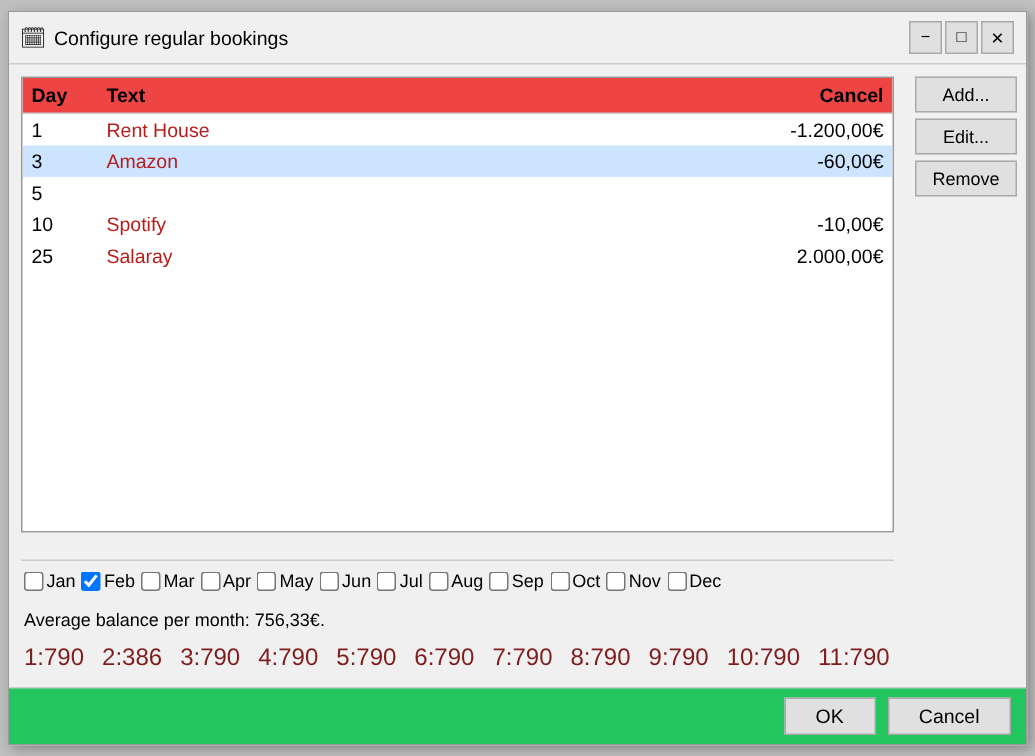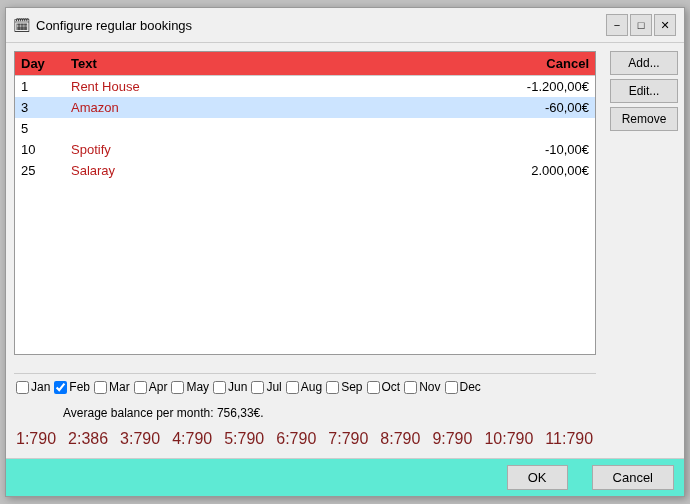--- a/index.html
+++ b/index.html
@@ -152,41 +152,40 @@
     }
     .month-item input[type="checkbox"] {
       width: 13px;
       height: 13px;
       cursor: pointer;
     }
 
     .average-row {
       font-size: 12px;
       padding: 2px 2px;
-      margin-left: 47px;
     }
 
     .balance-row {
       font-size: 16px;
       padding: 2px 2px;
       color: #7f1d1d;
       display: flex;
       gap: 12px;
     }
     .balance-item {
       white-space: nowrap;
     }
 
     .bottom-bar {
       border-top: 1px solid #ccc;
       padding: 6px 10px;
       display: flex;
       justify-content: flex-end;
-      gap: 24px;
-      background: #5eead4;
+      gap: 8px;
+      background: #22c55e;
     }
     .bottom-btn {
       padding: 4px 20px;
       background: #e0e0e0;
       border: 1px solid #aaa;
       cursor: pointer;
       font-size: 13px;
       min-width: 60px;
     }
   </style>

